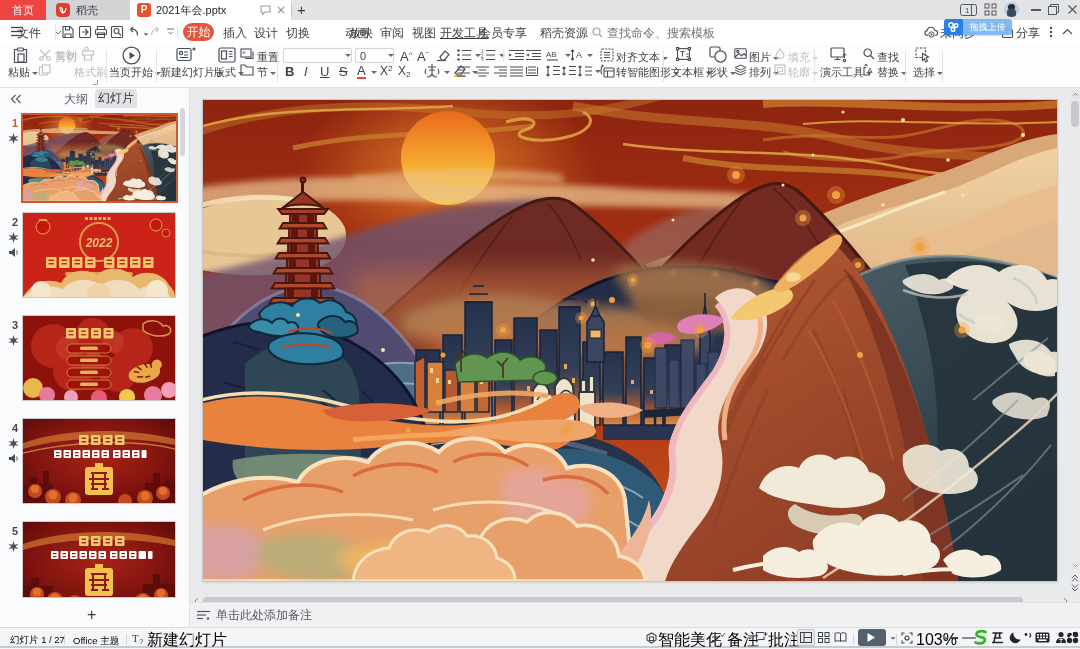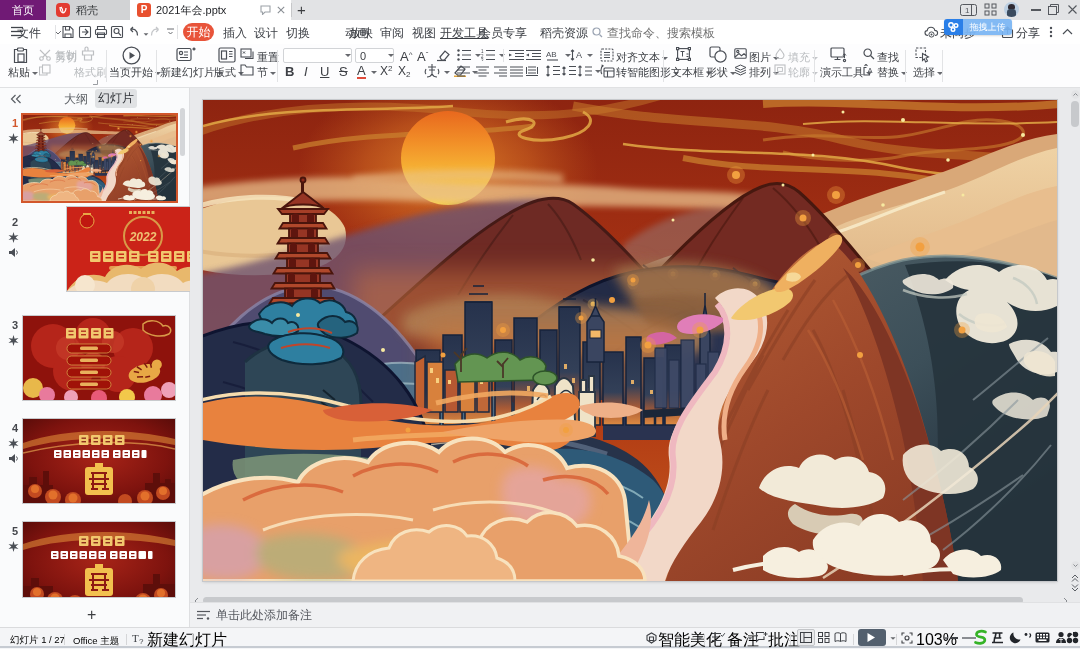--- a/index.html
+++ b/index.html
@@ -1,21 +1,21 @@
 <!DOCTYPE html>
 <html><head>
 <meta charset="utf-8">
 <style>
 * { margin:0; padding:0; box-sizing:border-box; }
 html,body { width:1080px; height:649px; overflow:hidden; }
 body { font-family:"Liberation Sans", sans-serif; position:relative; background:#E9EAEC; }
 .abs { position:absolute; }
 
 #tabbar { left:0; top:0; width:1080px; height:20px; background:#E2E3E5; }
-#tab-home { left:0; top:0; width:46px; height:20px; background:#701a75; color:#fff; font-size:11px; text-align:center; line-height:20px; }
+#tab-home { left:0; top:0; width:46px; height:20px; background:#ef4444; color:#fff; font-size:11px; text-align:center; line-height:20px; }
 #tab-dk { left:46px; top:0; width:84px; height:20px; background:#D2D3D5; font-size:11px; color:#2F3235; line-height:20px; }
 #tab-doc { left:130px; top:0; width:161px; height:20px; background:#fff; font-size:11px; color:#24262A; line-height:20px; }
 
 #menubar { left:0; top:20px; width:1080px; height:24px; background:#fff; }
 .menuitem { position:absolute; top:21px; height:24px; line-height:24px; font-size:12px; color:#3D4046; }
 .vsep { position:absolute; width:1px; background:#E2E3E5; }
 
 #ribbon { left:0; top:44px; width:1080px; height:44px; background:#FDFDFE; border-bottom:1px solid #E0E1E3; }
 .rlabel { position:absolute; font-size:11px; color:#3E4146; white-space:nowrap; }
 .rlabel.dis { color:#B8BBBE; }
@@ -515,21 +515,21 @@
     </div>
 
 <div class="tnum" style="left:12px;top:216px;">2</div>
 <svg class="ic" style="left:8px;top:232px" width="11" height="11" viewBox="0 0 11 11">
       <path d="M5.5 0 L6.6 3.8 L10.5 3 L7.6 5.5 L10.5 8 L6.6 7.2 L5.5 11 L4.4 7.2 L0.5 8 L3.4 5.5 L0.5 3 L4.4 3.8 Z" fill="#4A4E55"></path>
     </svg>
 <svg class="ic" style="left:8px;top:247px" width="11" height="11" viewBox="0 0 11 11">
       <path d="M1 4 h2.5 L7 1 v9 L3.5 7 H1 z" fill="#4A4E55"></path>
       <path d="M8.5 3.5 a3 3 0 0 1 0 4" stroke="#4A4E55" fill="none"></path>
     </svg>
-<div class="thumb" style="top:206px;margin-left:44px;">
+<div class="thumb" style="top:212px;">
 <svg width="152" height="84" viewBox="0 0 152 84">
 <rect width="152" height="84" fill="#CB2318"></rect>
 <circle cx="76" cy="29" r="19" fill="none" stroke="#D89A48" stroke-width="2"></circle>
 <text x="76" y="34" font-size="12" fill="#EFC173" text-anchor="middle" font-style="italic" font-weight="bold" font-family="Liberation Sans, sans-serif">2022</text>
 <circle cx="20" cy="14" r="7" fill="#C01810"></circle>
         <rect x="16" y="6" width="8" height="2" fill="#E8A845"></rect>
         <circle cx="20" cy="14" r="7" fill="none" stroke="#E8A845" stroke-width="1"></circle>
 <circle cx="133" cy="12" r="6" fill="#C01810" stroke="#E8A845" stroke-width="1"></circle>
 <circle cx="143" cy="20" r="4" fill="#C01810" stroke="#E8A845" stroke-width="0.8"></circle>
 <g fill="#E8B05C">

